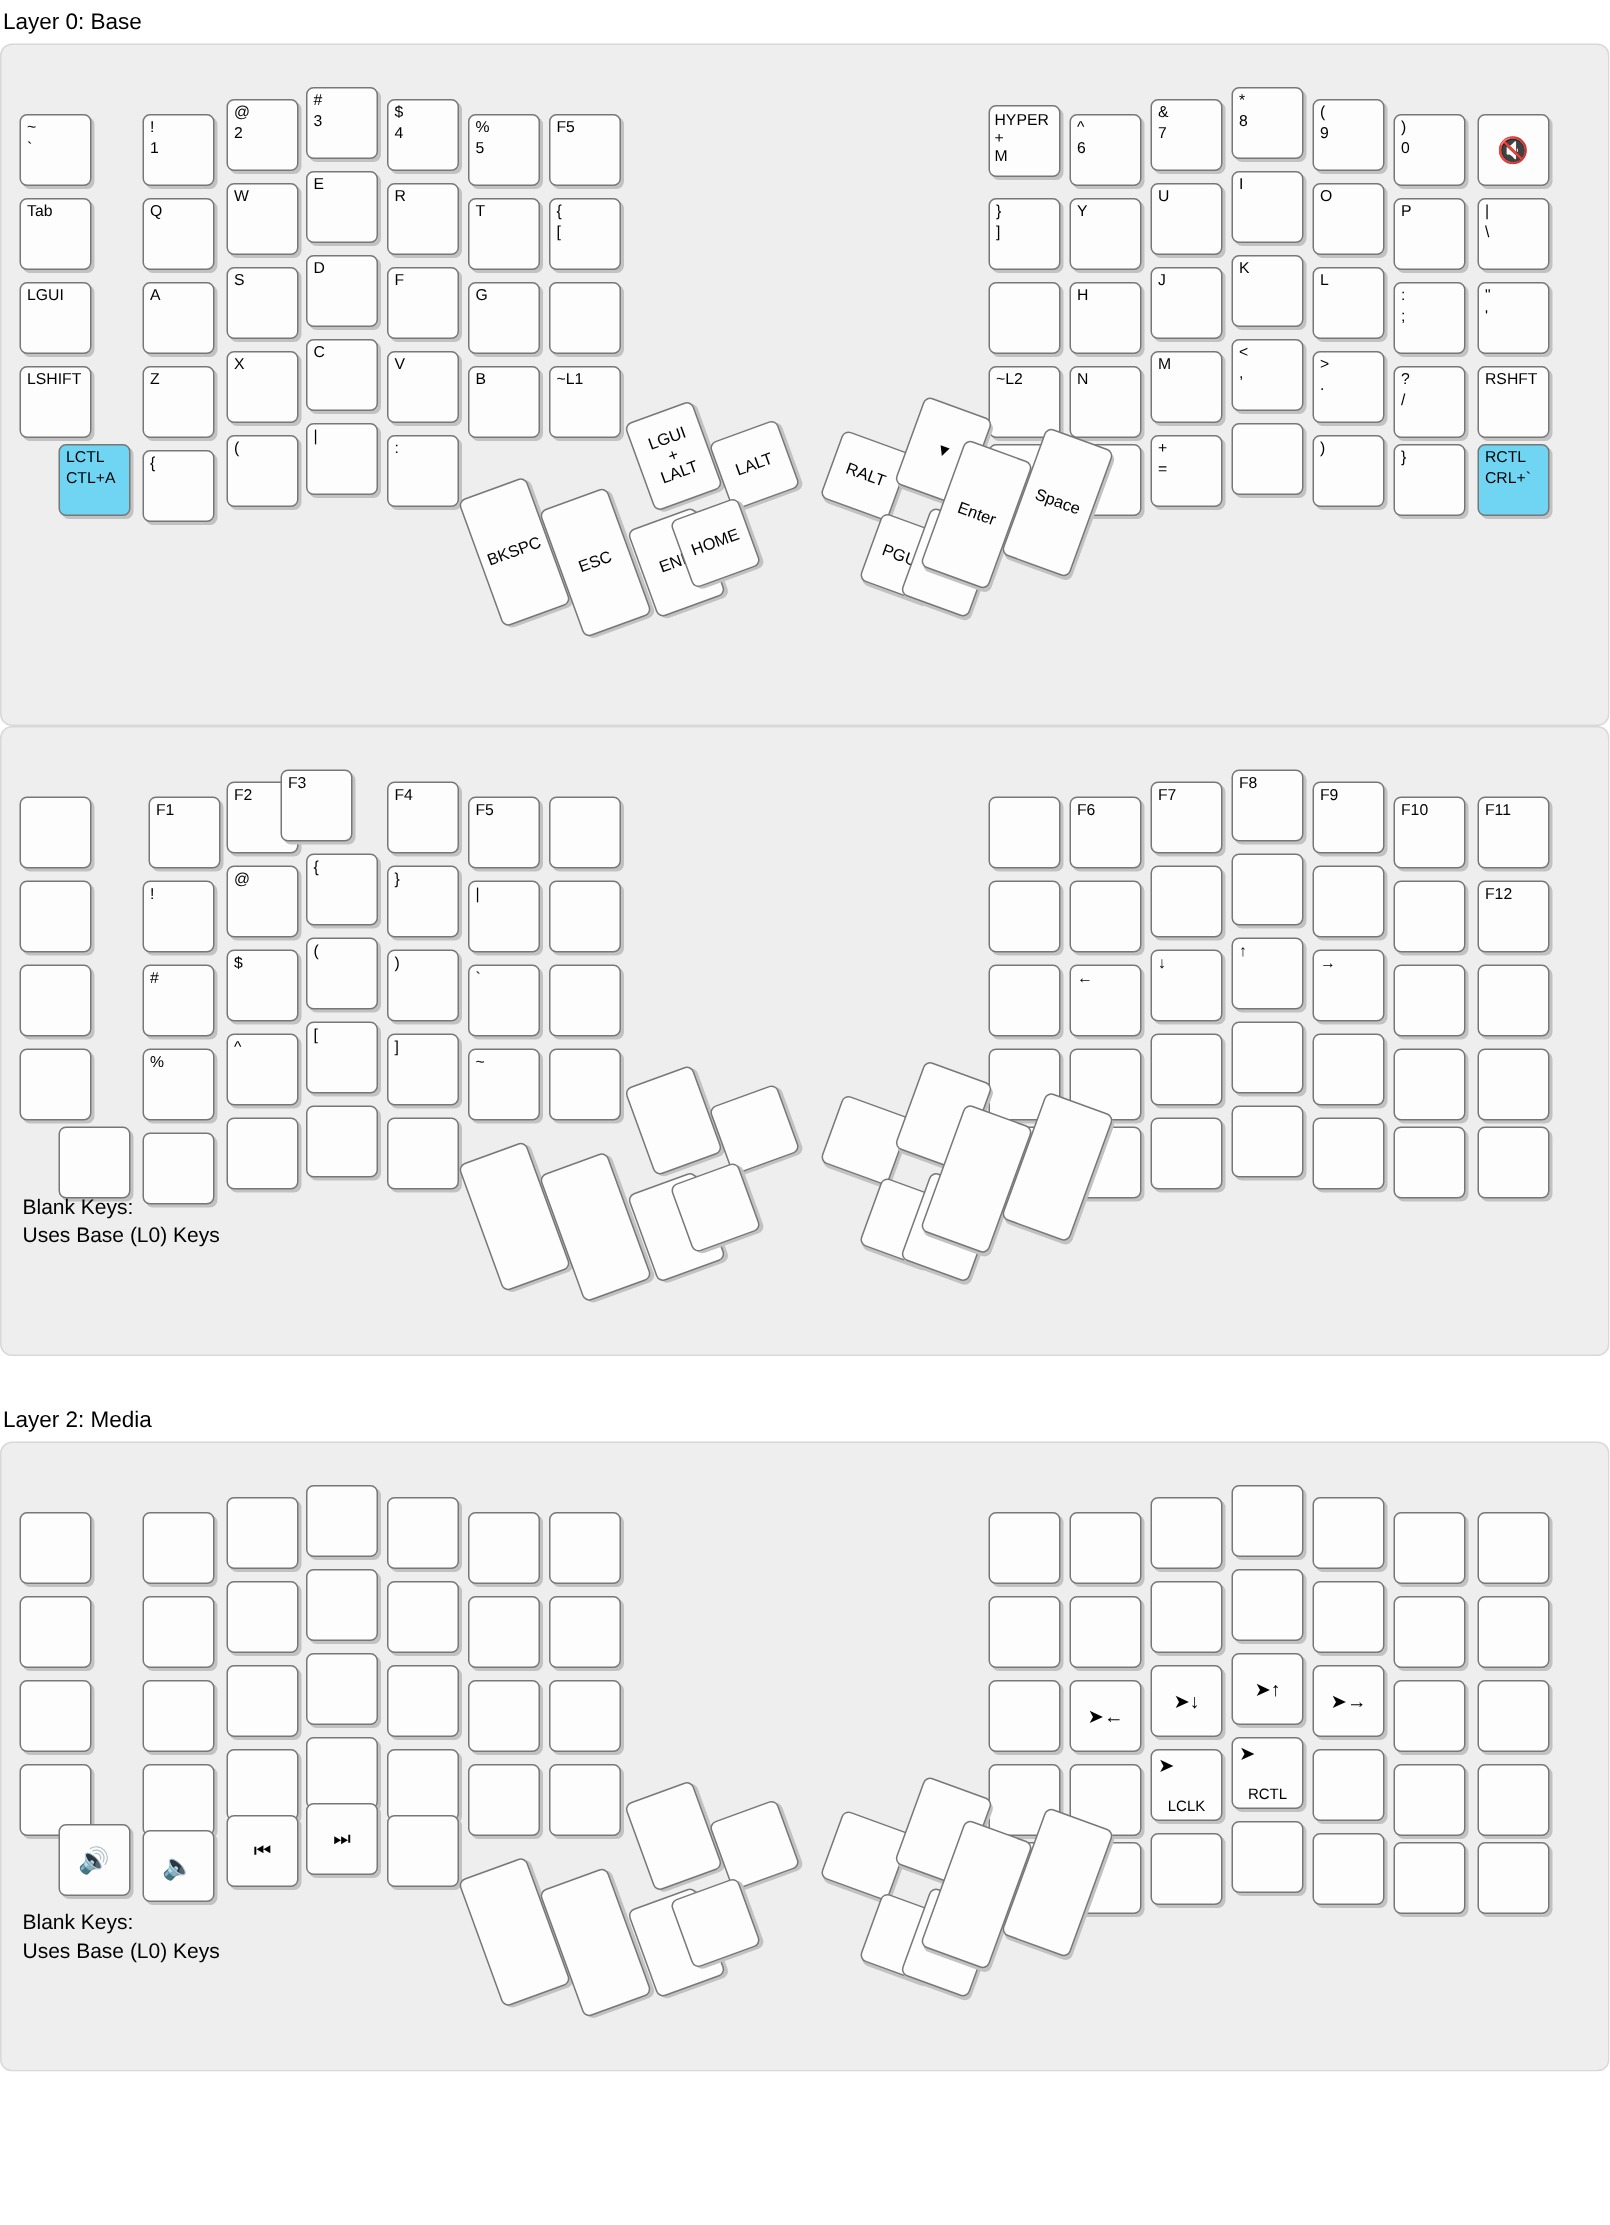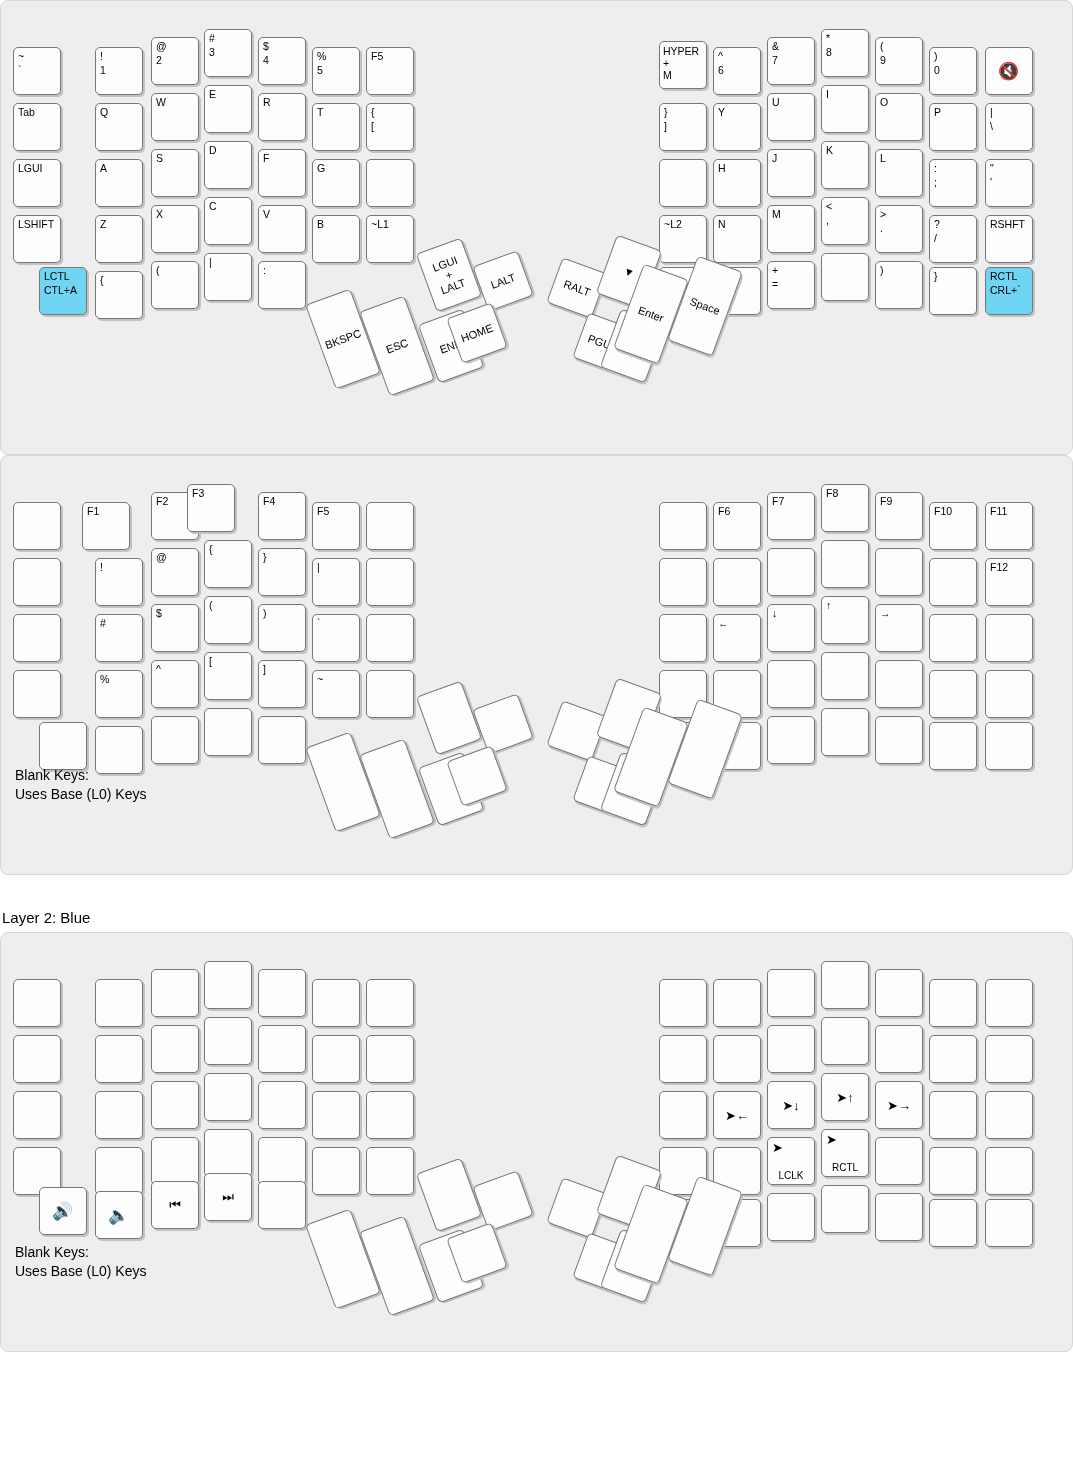--- a/index.html
+++ b/index.html
@@ -81,20 +81,21 @@
     transform: translateY(-50%);
     display: flex; align-items: center; justify-content: center;
     font-size: 13px; gap: 1px;
   }
 </style>
 </head>
 <body>
 
 <div class="page">
 
+  <div class="layer-title">Layer 0: Base</div>
   <div class="layer-panel l0" id="panel-l0">
 
   <div class="key" style="left: 12px; top: 46px;">
         <span class="lt">~</span>
         <span class="lb">`</span>
       </div>
       <div class="key" style="left: 94px; top: 46px;">
         <span class="lt">!</span>
         <span class="lb">1</span>
       </div>
@@ -345,21 +346,21 @@
         <span class="ctr">Enter</span>
       </div>
       <div class="key" style="left: 680px; top: 260px; width: 48px; height: 90px; transform: rotate(20deg);">
         <span class="ctr">Space</span>
       </div>
     </div>
 
   <div class="layer-panel l1" id="panel-l1">
 
   <div class="key" style="left: 12px; top: 46px;"></div>
-      <div class="key" style="left: 81px; top: 46px;">
+      <div class="key" style="left: 98px; top: 46px;">
         <span class="lt">F1</span>
       </div>
       <div class="key" style="left: 150px; top: 36px;">
         <span class="lt">F2</span>
       </div>
       <div class="key" style="left: 186px; top: 28px;">
         <span class="lt">F3</span>
       </div>
       <div class="key" style="left: 257px; top: 36px;">
         <span class="lt">F4</span>
@@ -490,21 +491,21 @@
       <div class="key" style="left: 552px; top: 251px; width: 48px; height: 48px; transform: rotate(20deg);"></div>
       <div class="key" style="left: 578px; top: 306px; width: 48px; height: 48px; transform: rotate(20deg);"></div>
       <div class="key" style="left: 604px; top: 228px; width: 48px; height: 62px; transform: rotate(20deg);"></div>
       <div class="key" style="left: 608px; top: 302px; width: 48px; height: 62px; transform: rotate(20deg);"></div>
       <div class="key" style="left: 626px; top: 256px; width: 48px; height: 90px; transform: rotate(20deg);"></div>
       <div class="key" style="left: 680px; top: 248px; width: 48px; height: 90px; transform: rotate(20deg);"></div>
       <div class="note" style="left: 14px; top: 310px; z-index: 5;">Blank Keys:
 Uses Base (L0) Keys</div>
     </div>
 
-  <div class="layer-title" style="margin-top:28px;">Layer 2: Blue</div>
+  <div class="layer-title" style="margin-top:28px;">Layer 2: Media</div>
   <div class="layer-panel l2" id="panel-l2">
 
   <div class="key" style="left: 12px; top: 46px;"></div>
       <div class="key" style="left: 94px; top: 46px;"></div>
       <div class="key" style="left: 150px; top: 36px;"></div>
       <div class="key" style="left: 203px; top: 28px;"></div>
       <div class="key" style="left: 257px; top: 36px;"></div>
       <div class="key" style="left: 311px; top: 46px;"></div>
       <div class="key" style="left: 365px; top: 46px;"></div>
       <div class="key" style="left: 12px; top: 102px;"></div>

